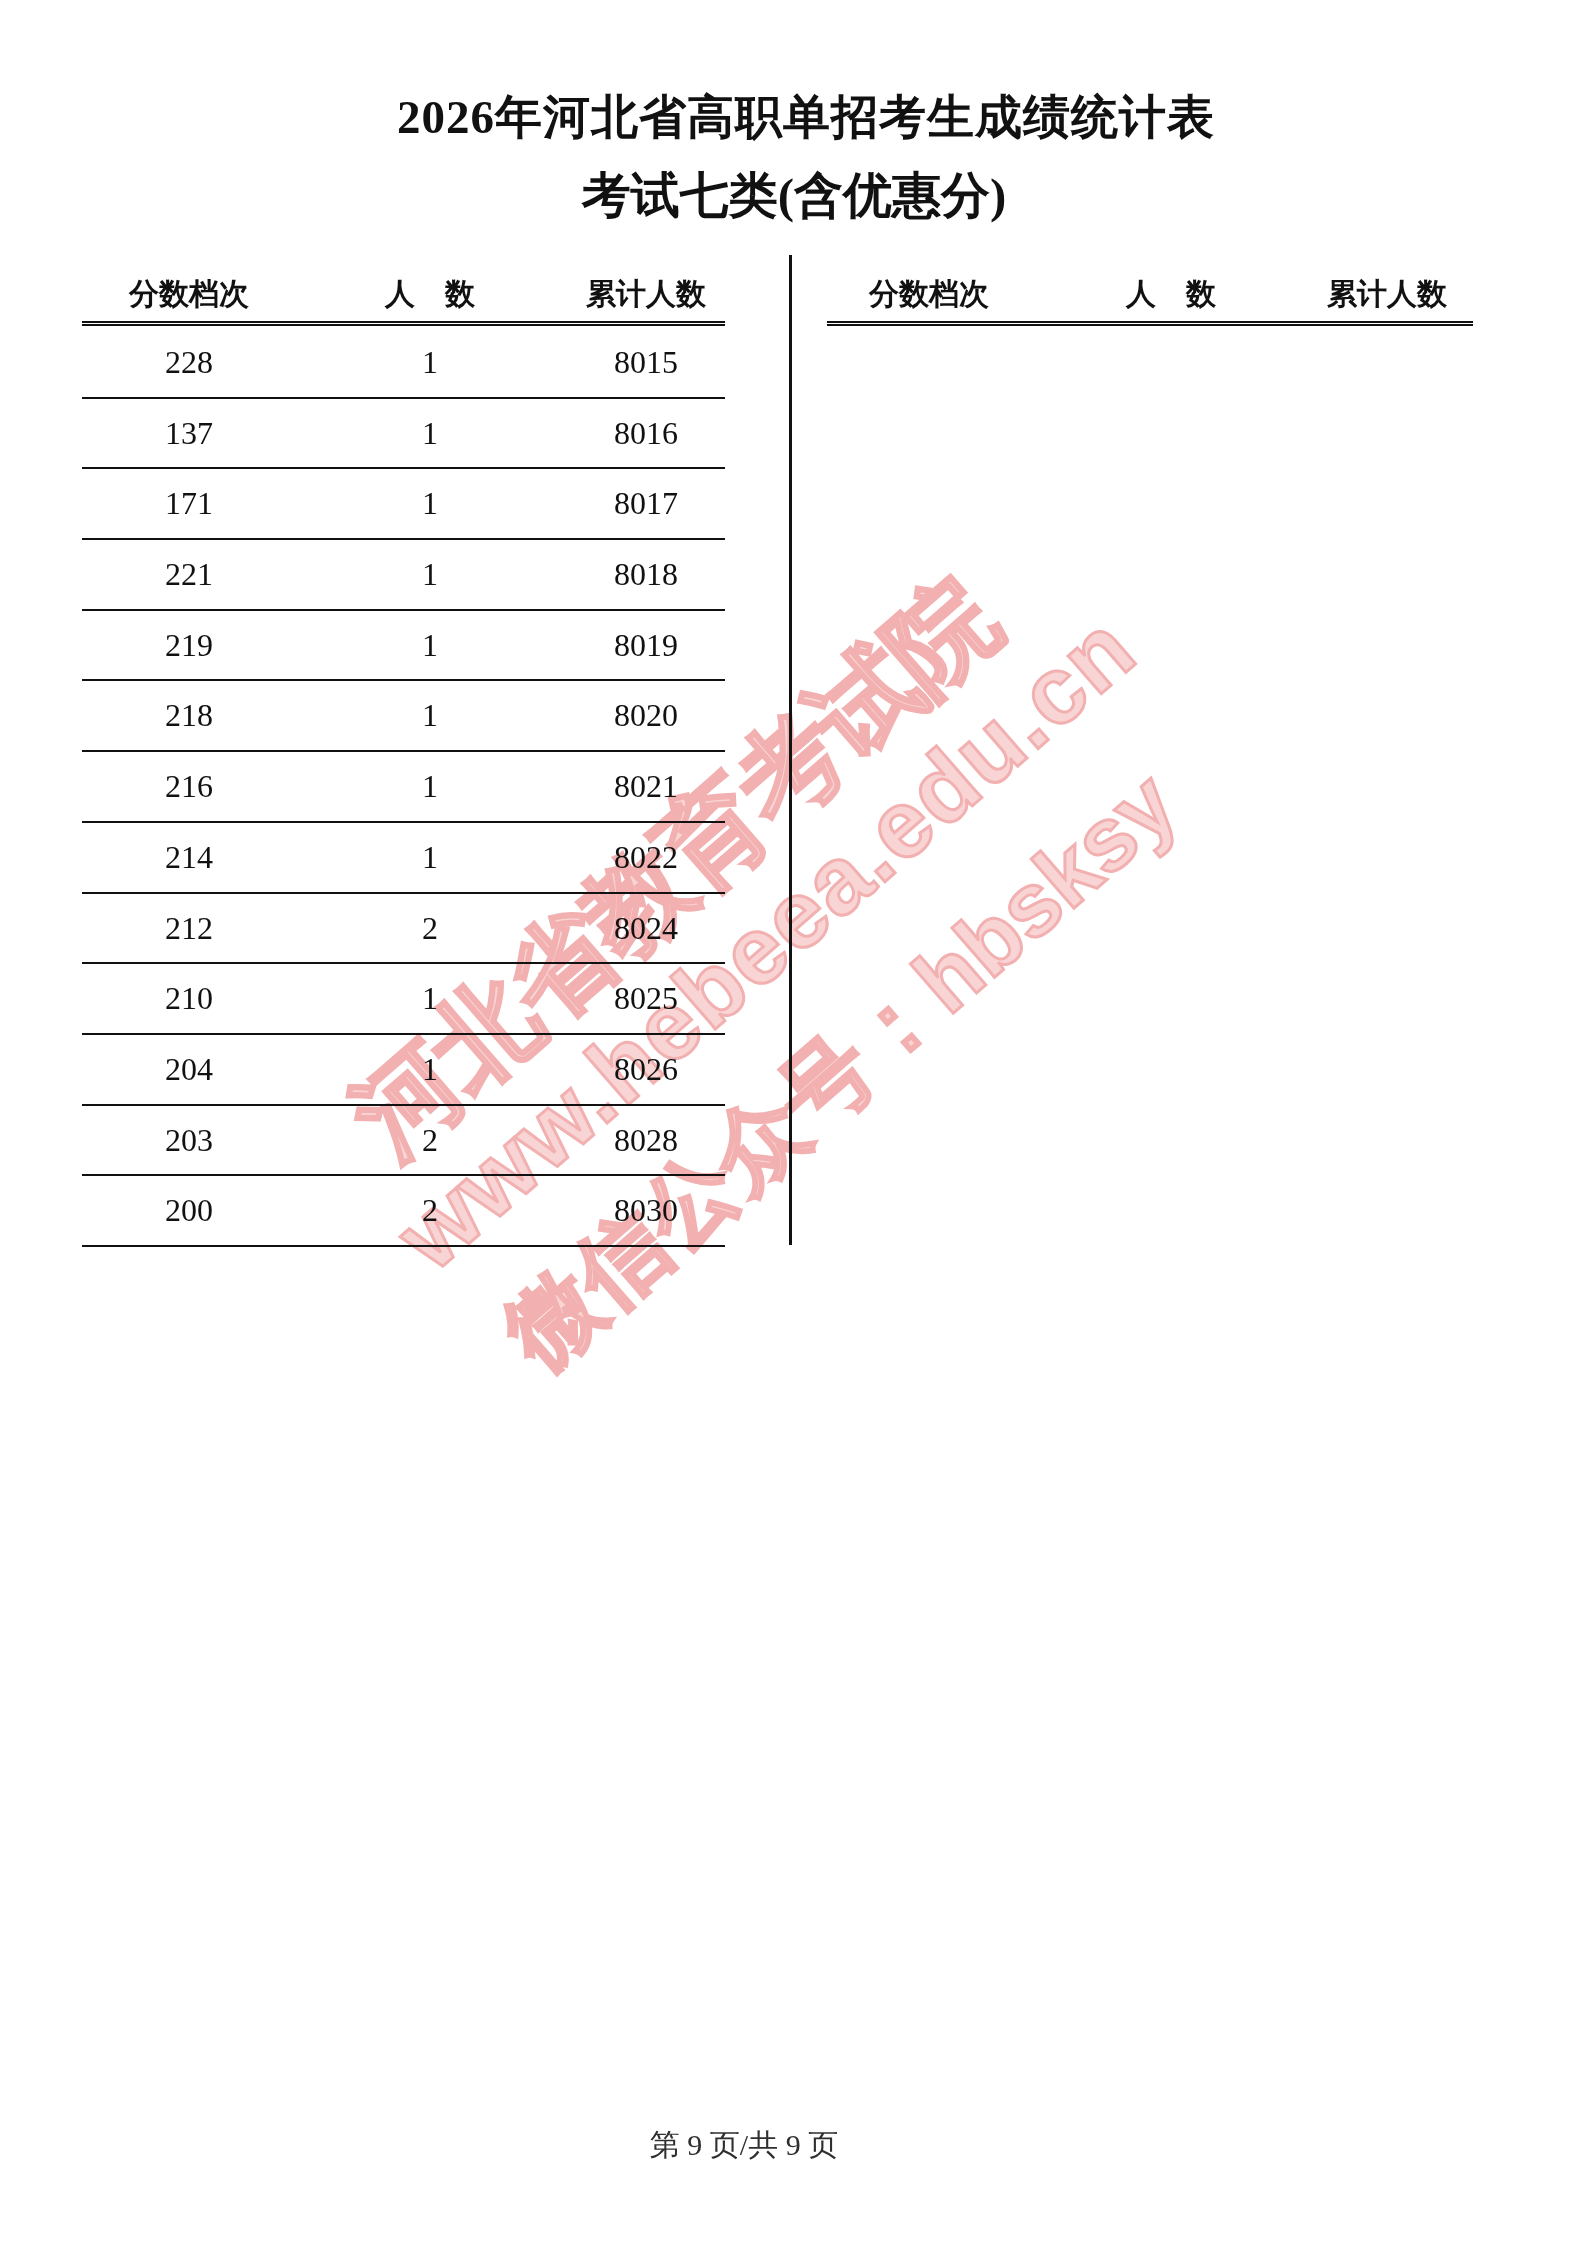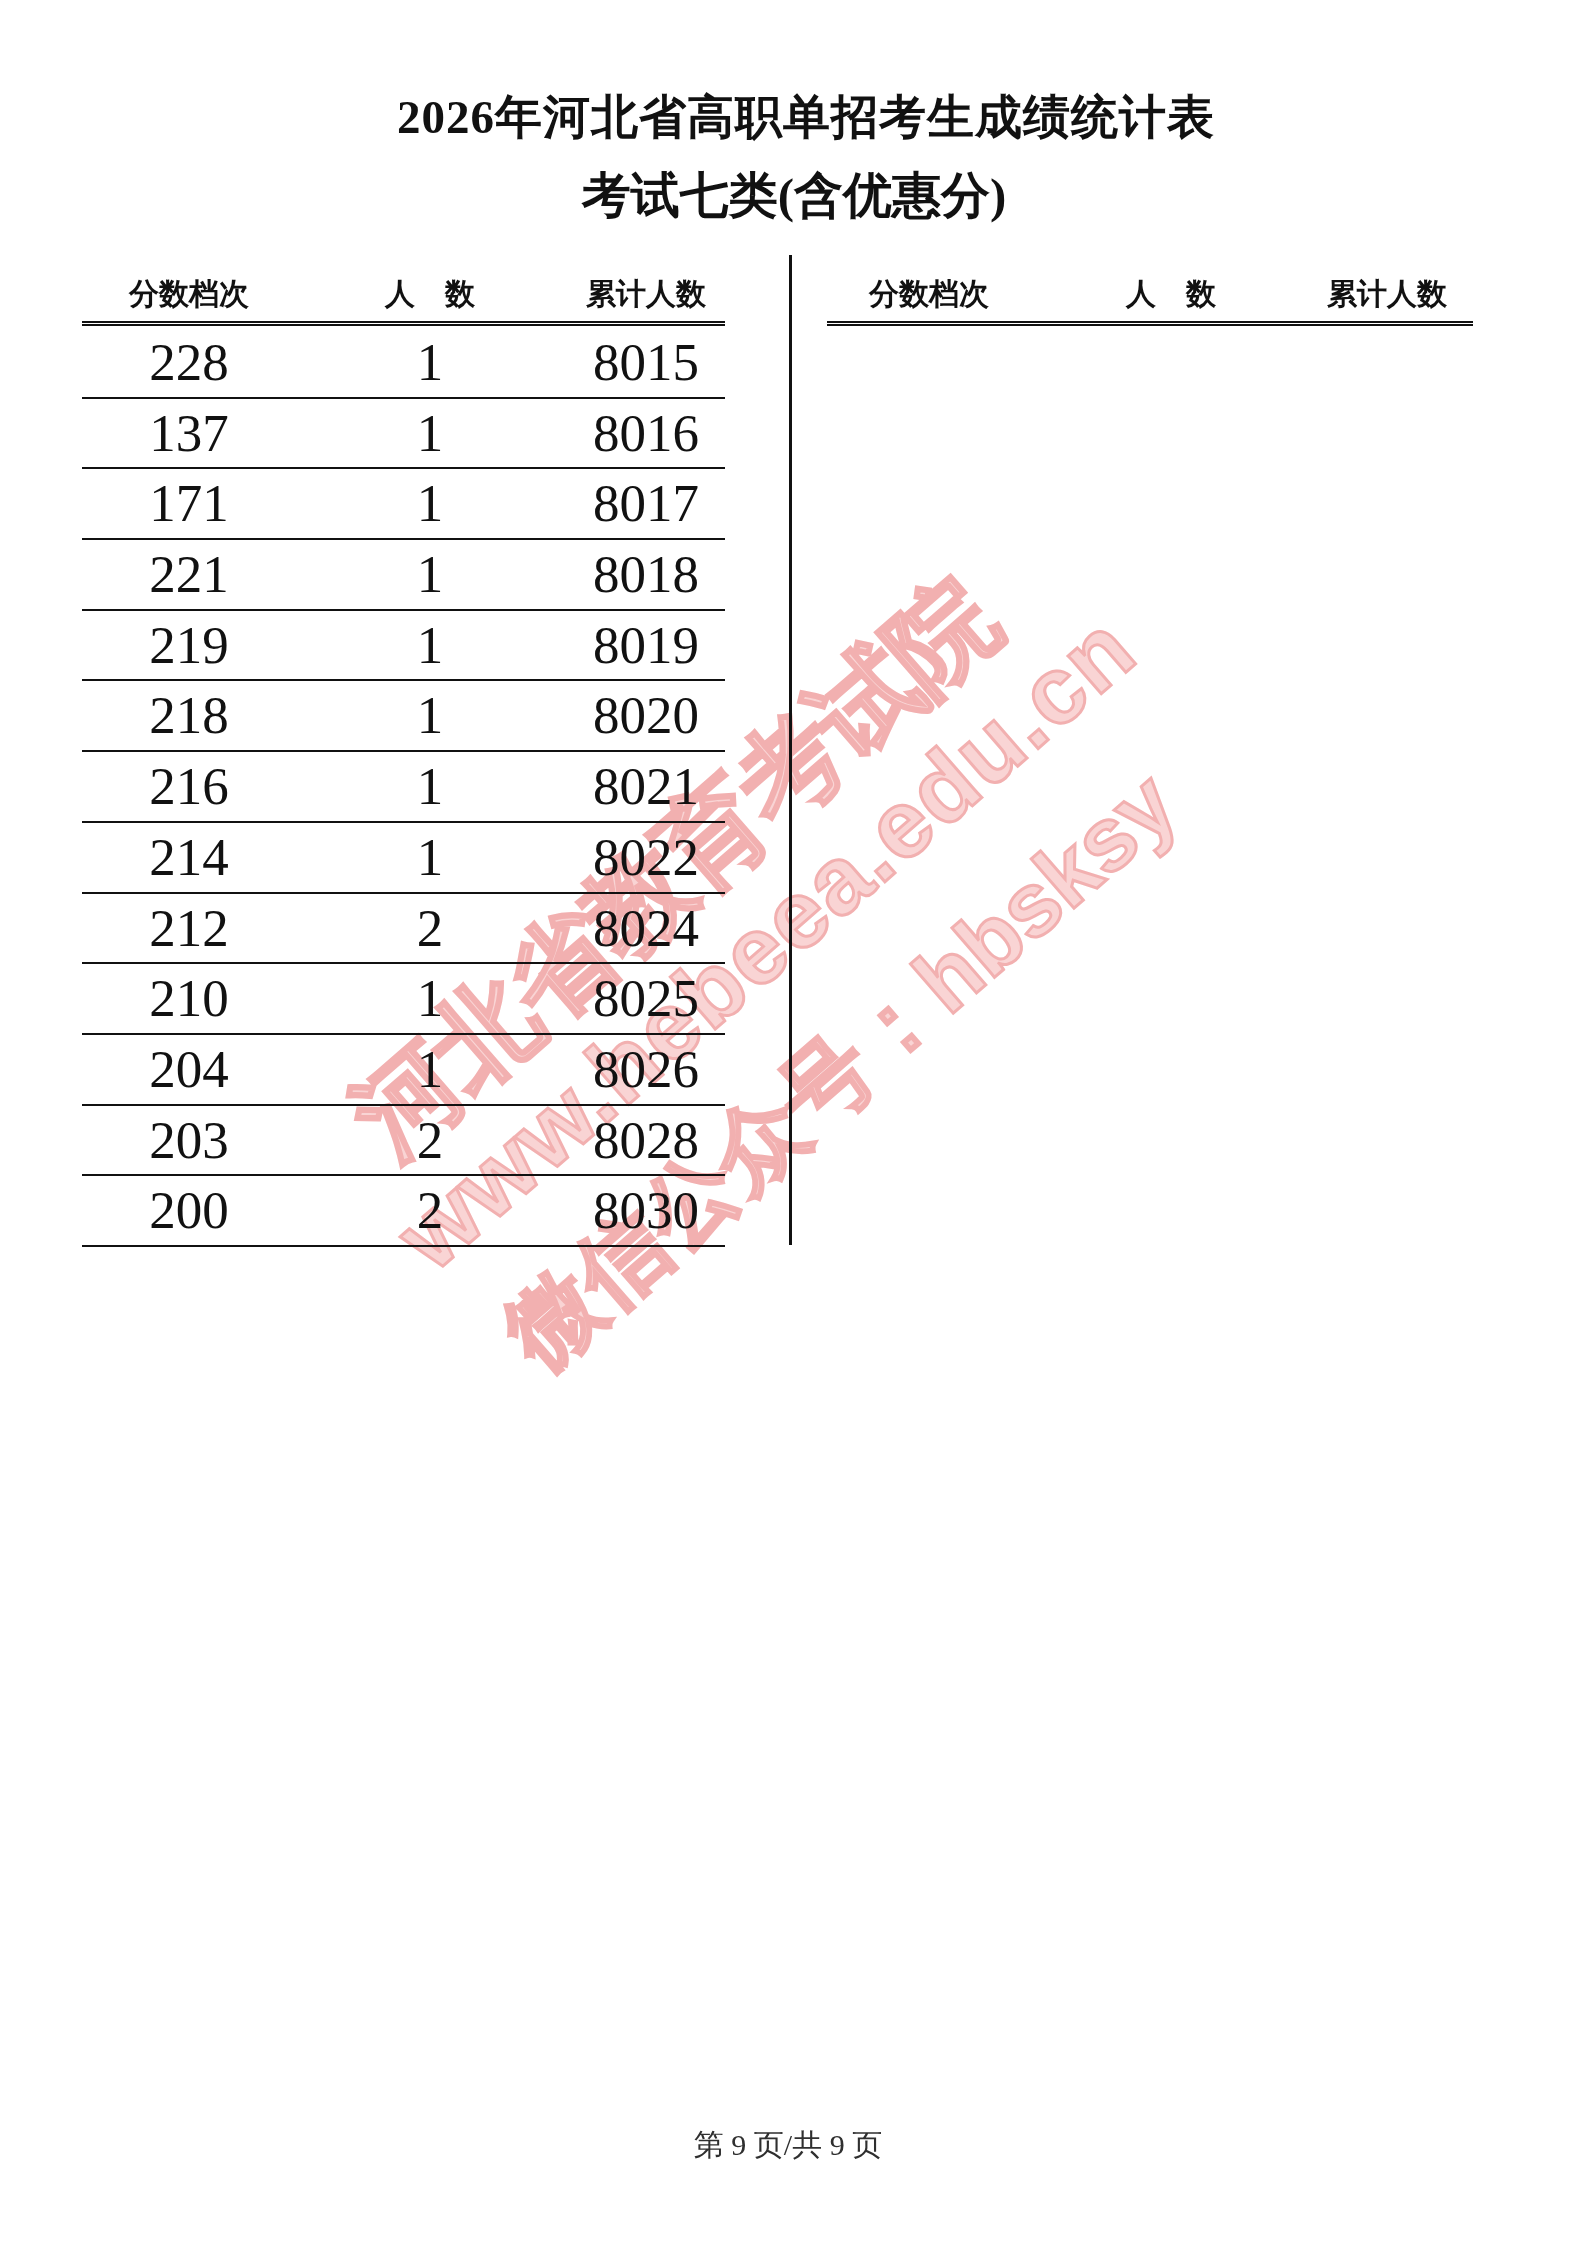--- a/index.html
+++ b/index.html
@@ -51,36 +51,36 @@
   
   .rows{position:absolute;top:328px;z-index:2;}
   .rows-left{left:82px;width:643px;}
   .rows-right{left:827px;width:646px;}
   .t-row{
     position:relative;height:68.7px;line-height:68.7px;
     border-bottom:2px solid #111;
   }
   .cell{
     position:absolute;top:0;transform:translateX(-50%);
-    font-size:53px;white-space:nowrap;
+    font-size:32px;white-space:nowrap;
   }
   .c0{left:107px;} .c1{left:348px;} .c2{left:564px;}
   
   .divider{
     position:absolute;left:789px;top:255px;width:3px;height:990px;
     background:#111;z-index:2;
   }
   
   .note{
     position:absolute;left:75px;top:2057px;
     font-size:29px;font-weight:bold;letter-spacing:1px;z-index:2;
   }
   .footer{
     position:absolute;left:744px;top:2125px;transform:translateX(-50%);
-    font-size:30px;color:#2f2f2f;white-space:nowrap;z-index:2;margin-left:44px;
+    font-size:30px;color:#2f2f2f;white-space:nowrap;z-index:2;
   }
 </style>
 </head>
 <body>
 
 <div class="page">
 
   <div class="wm">
     <div class="wm-line wm-1">河北省教育考试院</div>
     <div class="wm-line wm-2">www.hebeea.edu.cn</div>

